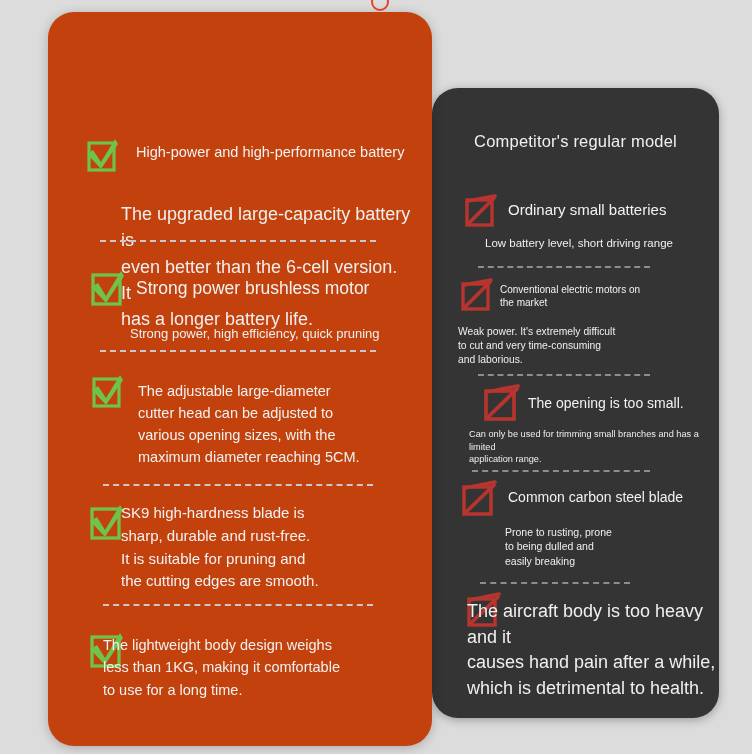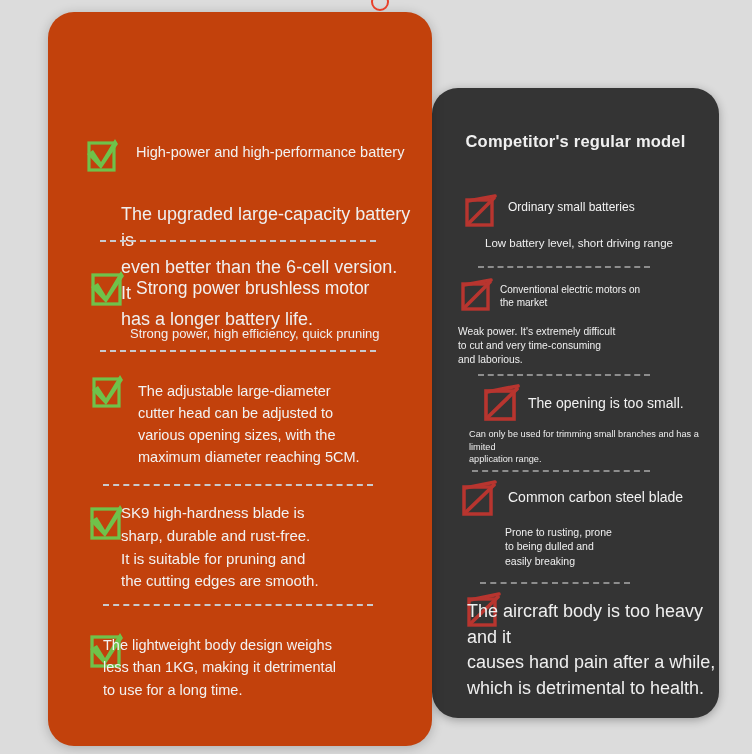--- a/index.html
+++ b/index.html
@@ -98,40 +98,39 @@
   
   #competitor-heading {
     position: absolute;
     top: 44px;
     left: 0;
     width: 100%;
     text-align: center;
     color: #f0f0f0;
     font-size: 16.5px;
     letter-spacing: 0.2px;
-    font-weight: bold;
   }
 </style>
 </head>
 <body>
 
 <div id="cursor-marker"></div>
 
 <div id="competitor-card">
 
   <div id="competitor-heading">Competitor's regular model</div>
 
   <div class="feature">
     <div class="icon-box" style="left:32px; top:106px;">
       <svg viewBox="0 0 34 34">
         <rect x="3" y="6" width="25" height="25" fill="none" stroke="#b8352f" stroke-width="3.4"></rect>
         <path d="M4 7 L31 2 M4 30 L30 4" stroke="#b8352f" stroke-width="3.6" fill="none" stroke-linecap="round"></path>
       </svg>
     </div>
-    <div class="f-title" style="left:76px; top:112px; width:205px; font-size:12px;">Ordinary small batteries</div>
+    <div class="f-title" style="left:76px; top:112px; width:205px; font-size:15px;">Ordinary small batteries</div>
     <div class="f-desc" style="left:53px; top:148px; width:230px; font-size:11.5px;">Low battery level, short driving range</div>
   </div>
 
   <div class="divider dark" style="left:46px; top:178px; width:172px;"></div>
 
   <div class="feature">
     <div class="icon-box" style="left:28px; top:190px;">
       <svg viewBox="0 0 34 34">
         <rect x="3" y="6" width="25" height="25" fill="none" stroke="#b8352f" stroke-width="3.4"></rect>
         <path d="M4 7 L31 2 M4 30 L30 4" stroke="#b8352f" stroke-width="3.6" fill="none" stroke-linecap="round"></path>
@@ -250,17 +249,17 @@
   <div class="divider" style="left:55px; top:592px; width:270px;"></div>
 
   <div class="feature">
     <div class="icon-box" style="left:40px; top:620px; width:38px; height:38px;">
       <svg viewBox="0 0 38 38">
         <rect x="4" y="5" width="27" height="29" fill="none" stroke="#6fc24a" stroke-width="3.3"></rect>
         <path d="M2 17 L9 13 L17 26 L32 1 L35 6 L17 33 Z" fill="#6fc24a"></path>
       </svg>
     </div>
     <div class="f-title" style="left:55px; top:622px; width:310px; font-size:14.5px; line-height:1.55;">The lightweight body design weighs
-less than 1KG, making it detrimental
+less than 1KG, making it comfortable
  to use for a long time.</div>
   </div>
 
 </div>
 
 </body></html>

